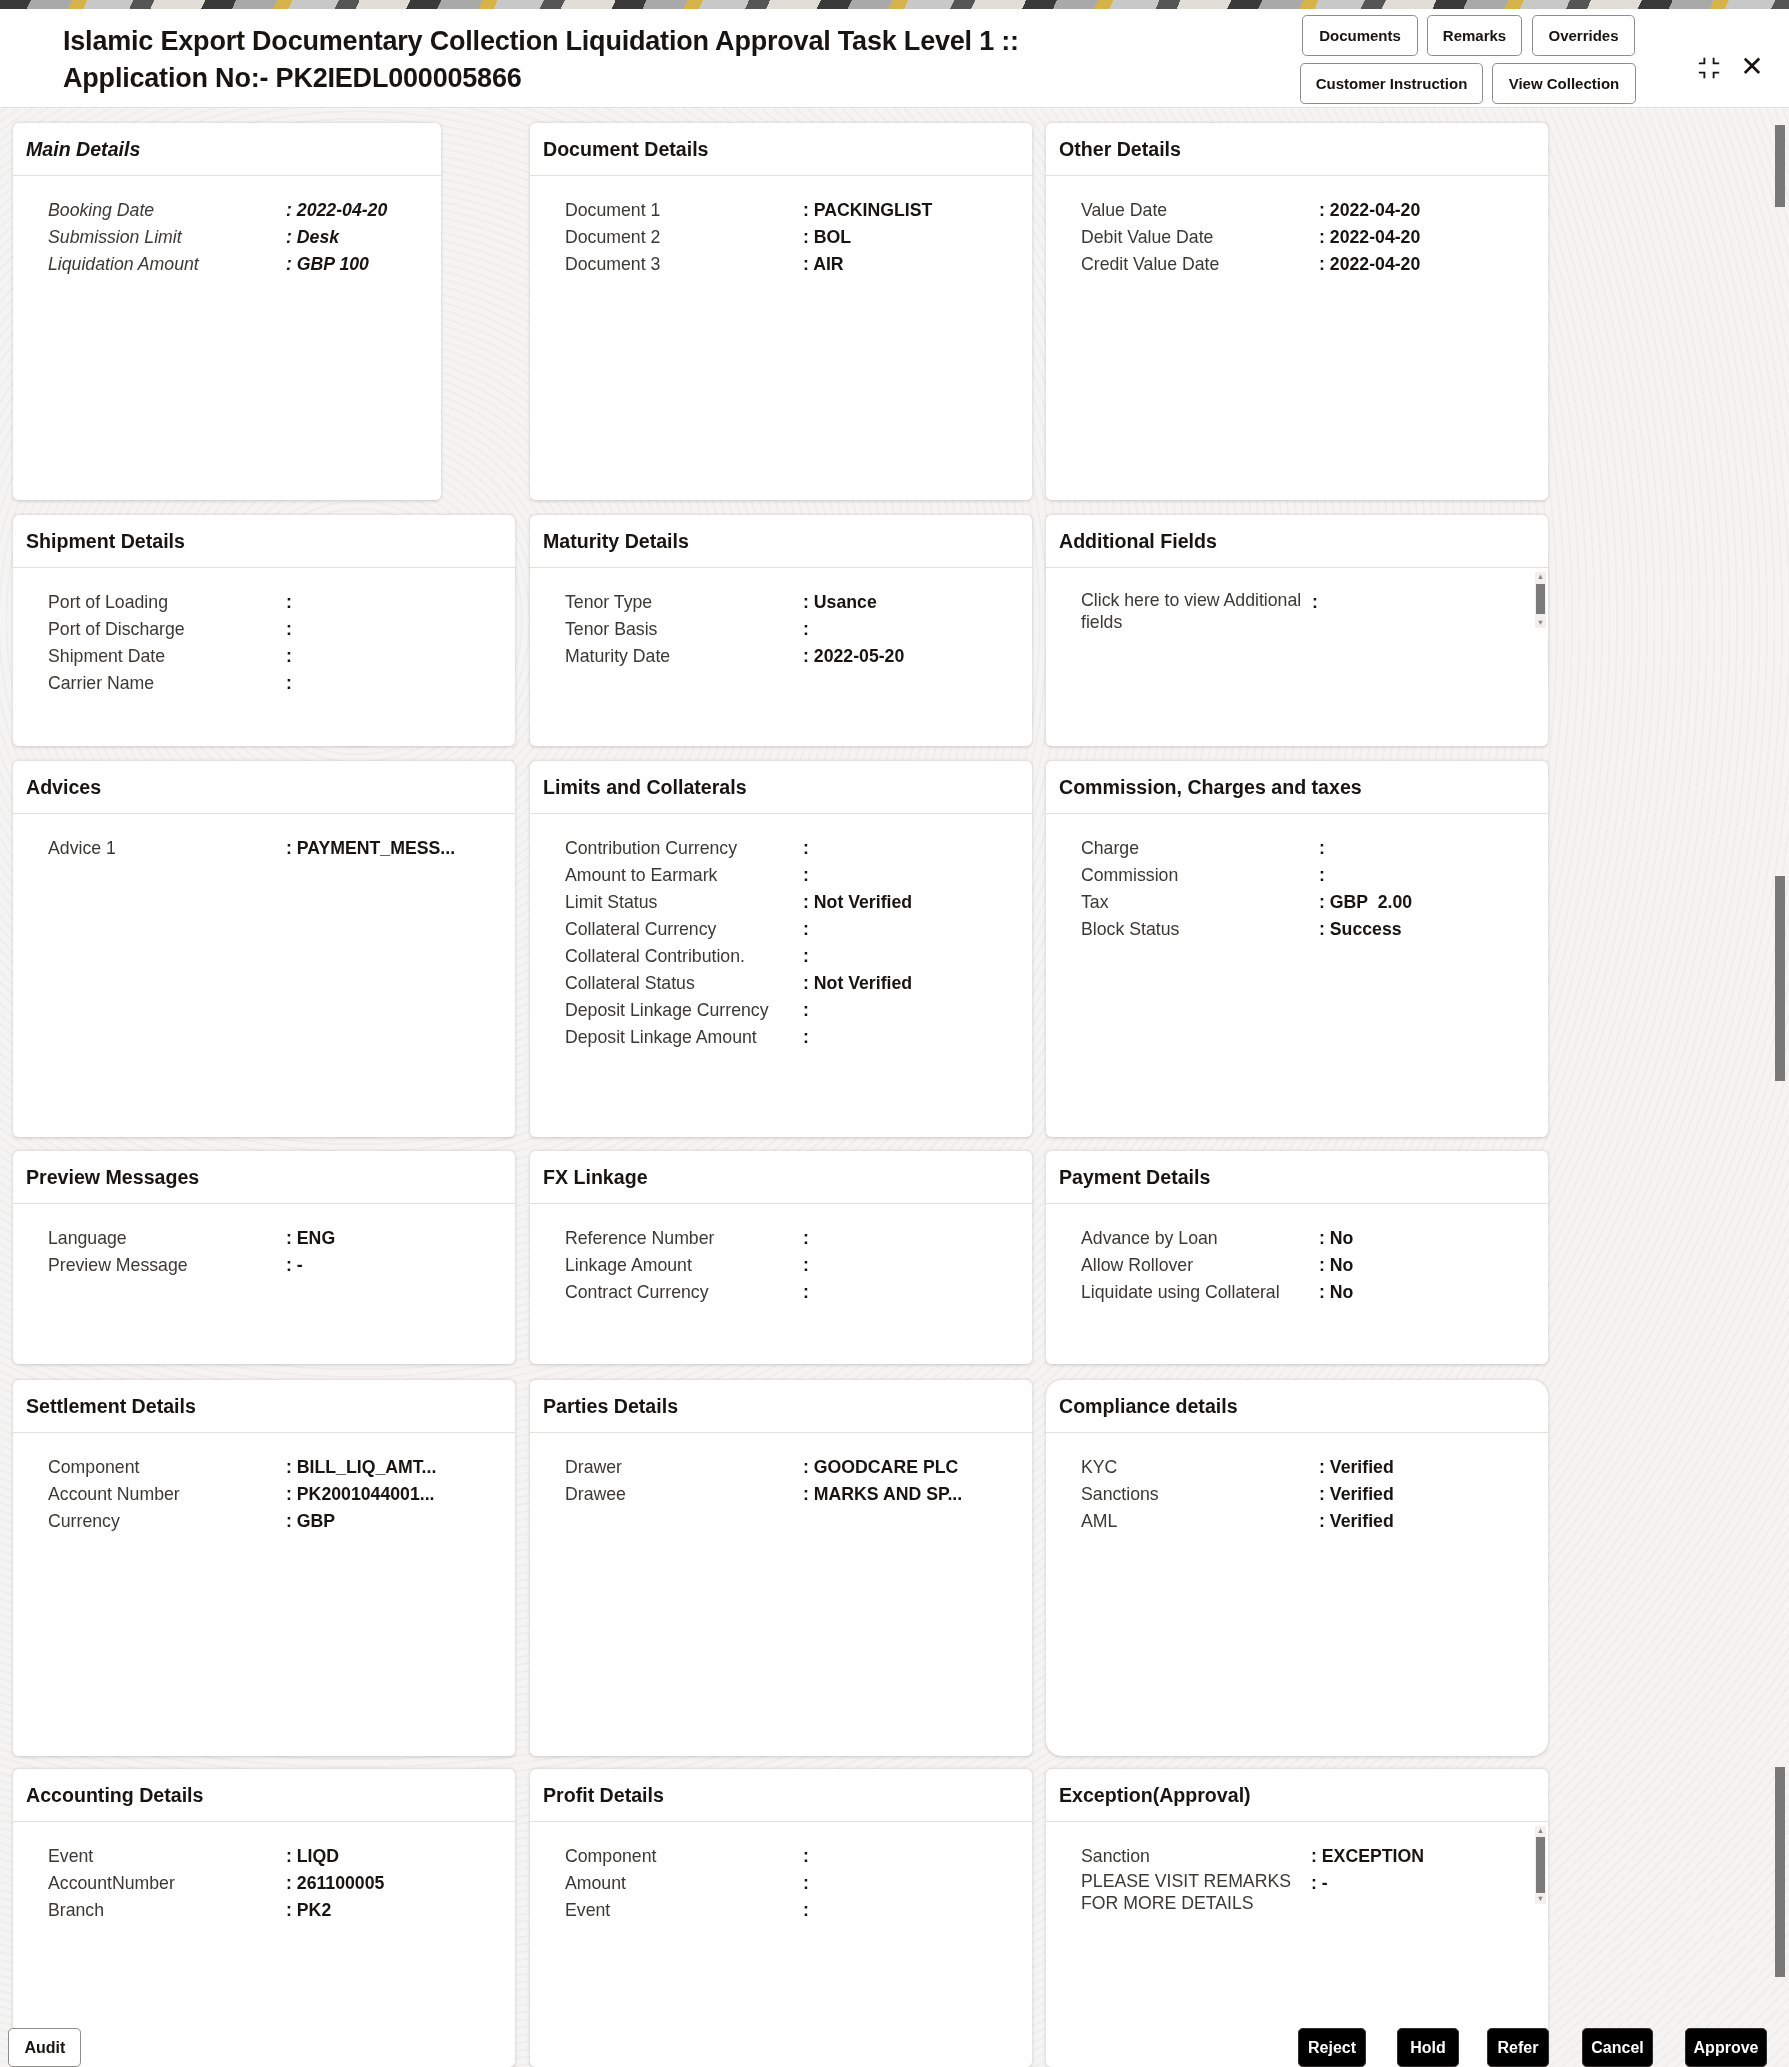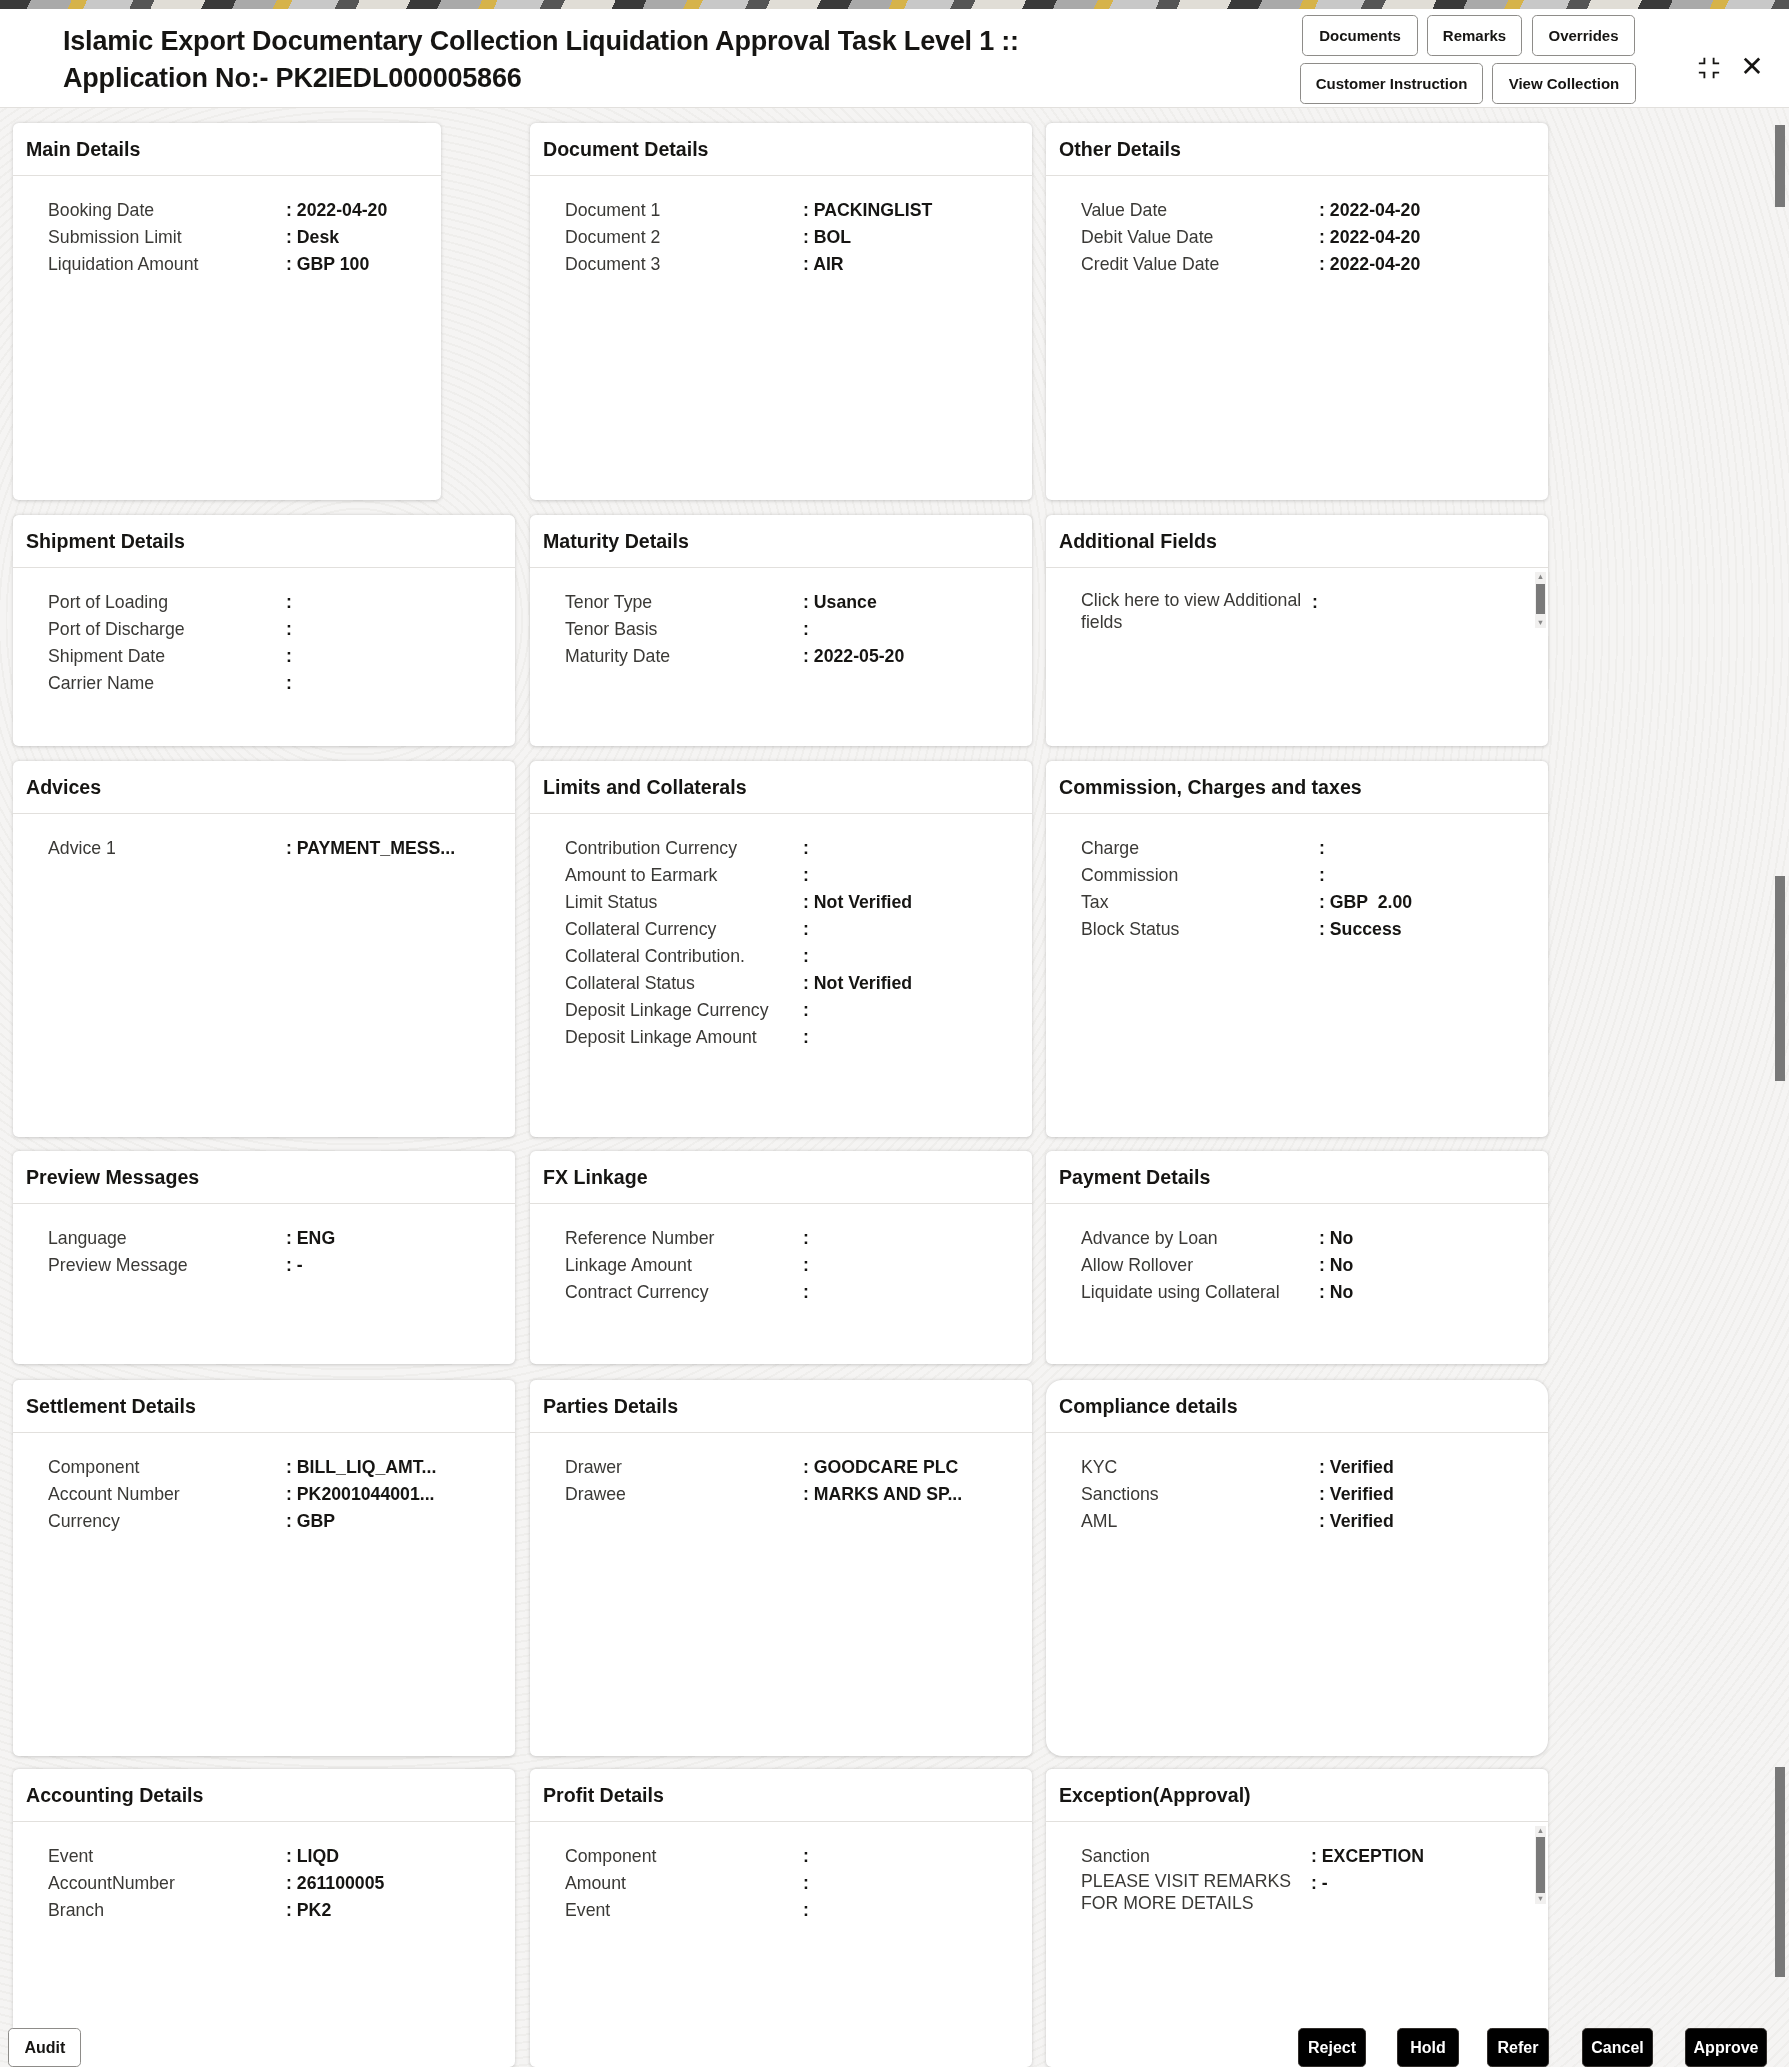--- a/index.html
+++ b/index.html
@@ -108,21 +108,21 @@
     <svg width="24" height="24" viewBox="0 0 26 26">
       <path d="M8 2 V8 H2" stroke="#161513" stroke-width="2" fill="none"></path>
       <path d="M18 2 V8 H24" stroke="#161513" stroke-width="2" fill="none"></path>
       <path d="M8 24 V18 H2" stroke="#161513" stroke-width="2" fill="none"></path>
       <path d="M18 24 V18 H24" stroke="#161513" stroke-width="2" fill="none"></path>
     </svg>
   </div>
   <div class="icon-close">✕</div>
 </div>
 
-<div class="card" style="left:13px;top:123px;width:428px;height:377px;">
+<div class="card" style="left:13px;top:123px;width:428px;height:377px;font-style:italic;">
   <div class="card-head">Main Details</div>
   <div class="card-body">
     <div class="row">
         <span class="lbl">Booking Date</span>
         <span class="val">: 2022-04-20</span>
       </div>
     <div class="row">
         <span class="lbl">Submission Limit</span>
         <span class="val">: Desk</span>
       </div>

